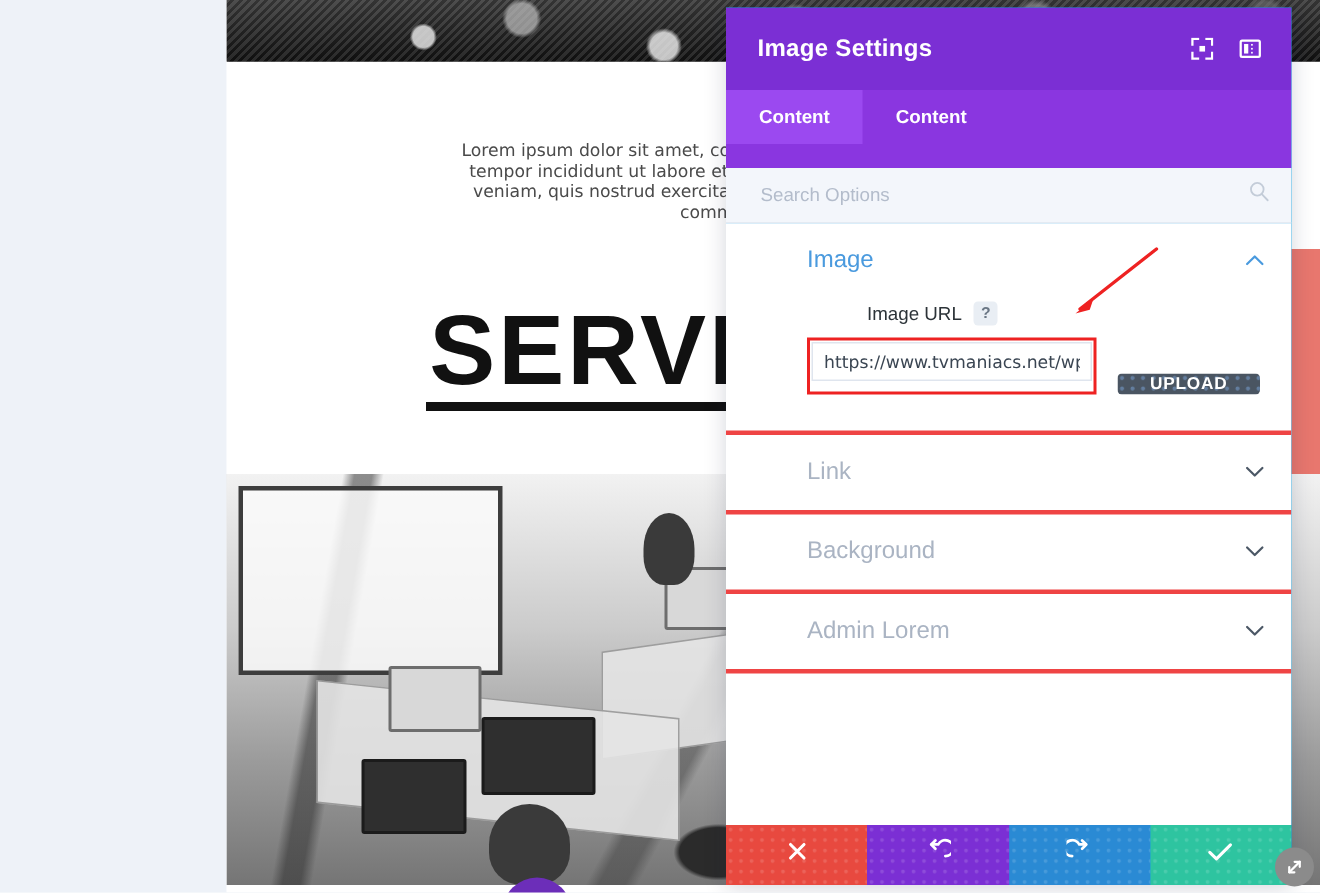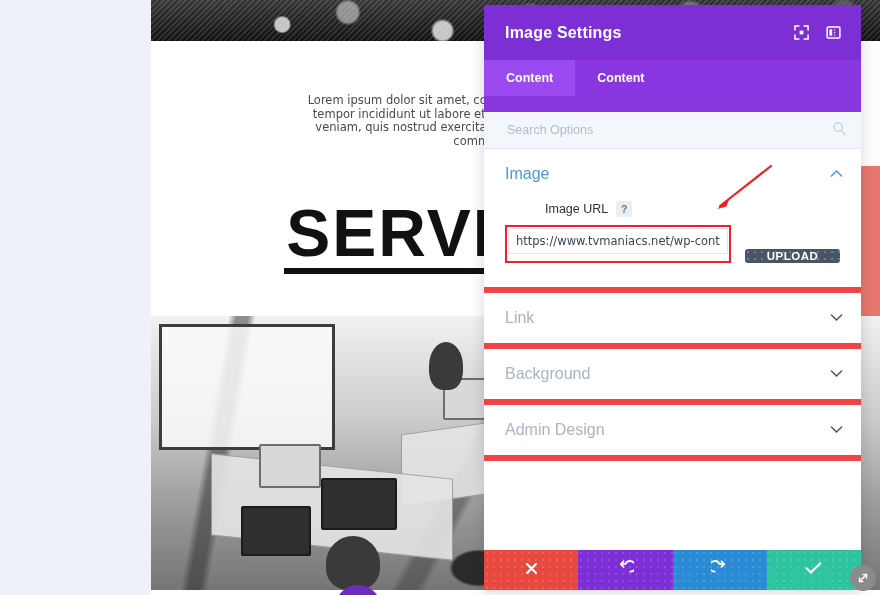--- a/index.html
+++ b/index.html
@@ -217,21 +217,21 @@
     color: #9aa5b5;
   }
   .search-input::placeholder { color: #b3bccb; }
 
   .panel-body {
     flex: 1 1 auto;
     overflow-y: auto;
     background: #fff;
   }
 
-  .toggle-section { border-bottom: 6px solid #ef4444; }
+  .toggle-section { border-bottom: 3px solid #ef4444; padding-left: 33px; }
   .toggle-head {
     height: 50px;
     display: flex;
     align-items: center;
     padding: 0 18px 0 21px;
     cursor: pointer;
   }
   .toggle-head .ttl {
     flex: 1;
     font-size: 16px;
@@ -457,21 +457,21 @@
         <span class="chev">
           <svg width="13" height="9" viewBox="0 0 13 9" fill="none">
             <path d="M1.4 2L6.5 7L11.6 2" stroke="#4c5866" stroke-width="1.5" stroke-linecap="round" stroke-linejoin="round"></path>
           </svg>
         </span>
       </div>
     </div>
 
     <div class="toggle-section">
       <div class="toggle-head">
-        <span class="ttl">Admin Design</span>
+        <span class="ttl">Admin Lorem</span>
         <span class="chev">
           <svg width="13" height="9" viewBox="0 0 13 9" fill="none">
             <path d="M1.4 2L6.5 7L11.6 2" stroke="#4c5866" stroke-width="1.5" stroke-linecap="round" stroke-linejoin="round"></path>
           </svg>
         </span>
       </div>
     </div>
 
   </div>
 

